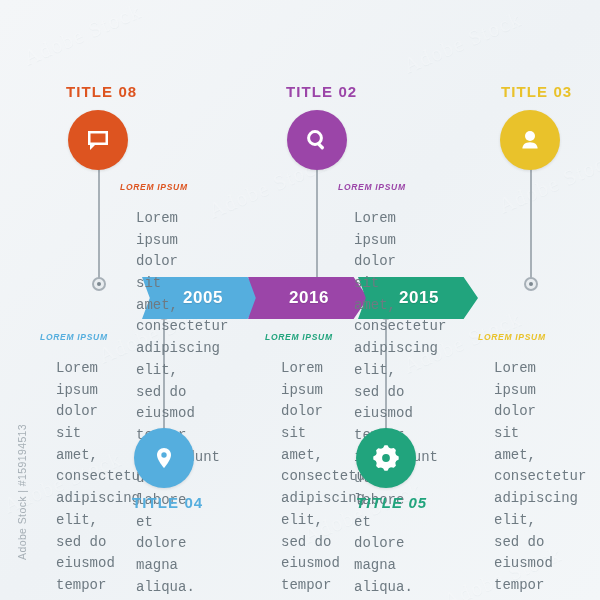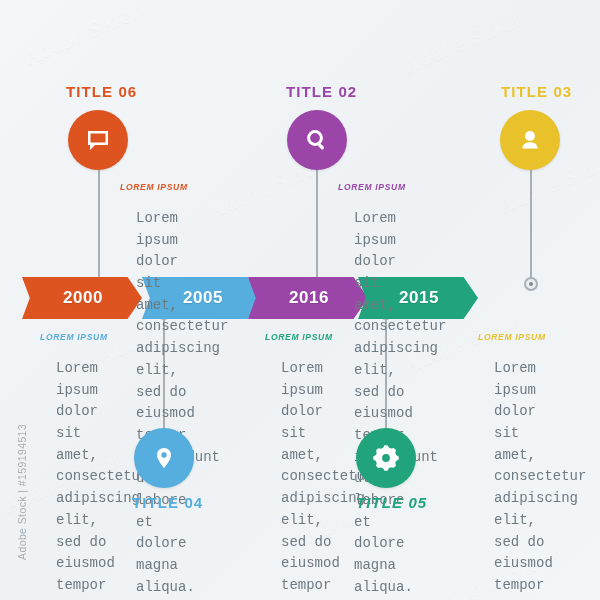--- a/index.html
+++ b/index.html
@@ -167,39 +167,36 @@
   <div class="dot" style="left:310px; top:277px;"></div>
 
   <div class="connector" style="left:385px; top:312px; height:118px;"></div>
   <div class="dot" style="left:379px; top:306px;"></div>
 
   <div class="connector" style="left:530px; top:168px; height:118px;"></div>
   <div class="dot" style="left:524px; top:277px;"></div>
 
   <div class="bar-row">
 
-    <div class="arrow" style="left:22px; width:120px; background:#dd5420;">
-      <span>2000</span>
-    </div>
 
     <div class="arrow" style="left:142px; width:120px; background:#55aede;justify-content:center;">
       <span>2005</span>
     </div>
 
     <div class="arrow" style="left:248px; width:120px; background:#9b45a8;">
       <span>2016</span>
     </div>
 
     <div class="arrow" style="left:358px; width:120px; background:#21a47d;">
       <span>2015</span>
     </div>
 
   </div>
 
-  <div class="title" style="left:66px; top:83px; color:#dd5420;">TITLE 06</div>
+  <div class="title" style="left:66px; top:83px; color:#dd5420;">TITLE 08</div>
   <div class="node" style="left:68px; top:110px; width:60px; height:60px; background:#dd5420;">
     <span>
       <svg width="28" height="28" viewBox="0 0 28 28">
         <path fill="#ffffff" d="M4 5h20v14H11l-5 5v-5H4z"></path>
         <rect x="6.5" y="7.5" width="15" height="9" fill="#dd5420"></rect>
       </svg>
     </span>
   </div>
   <div class="block" style="left:120px; top:182px;">
     <p class="sub" style="color:#dd5420;">LOREM IPSUM</p>

